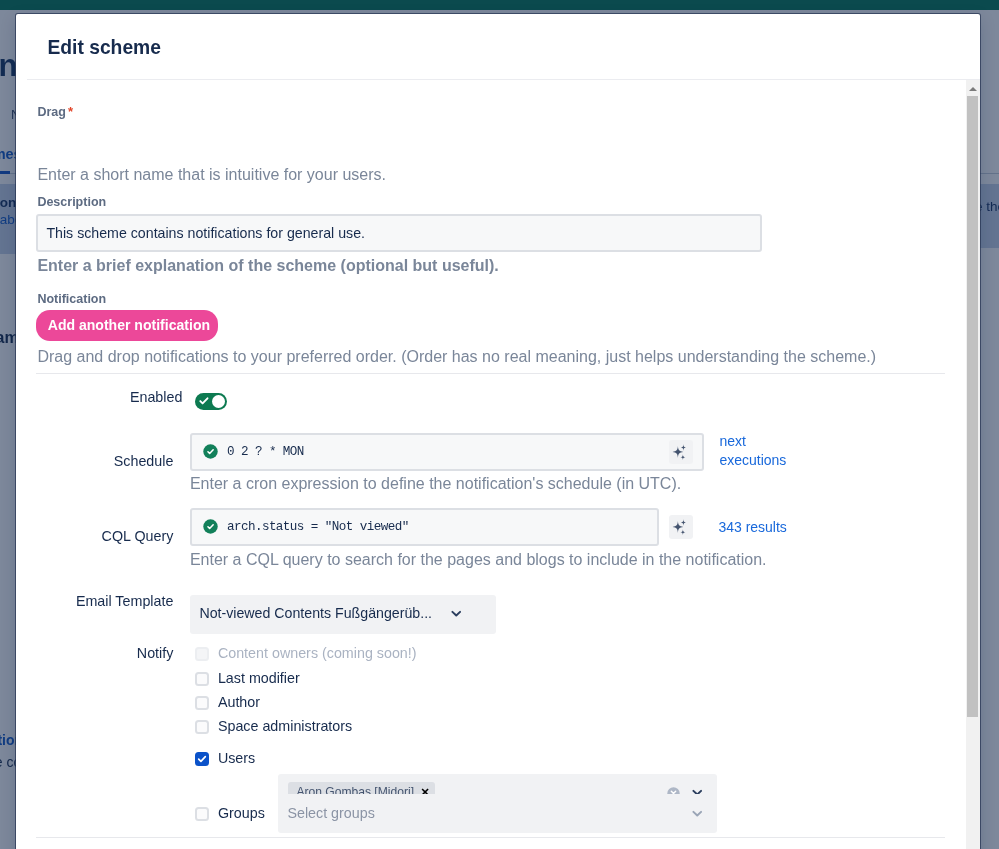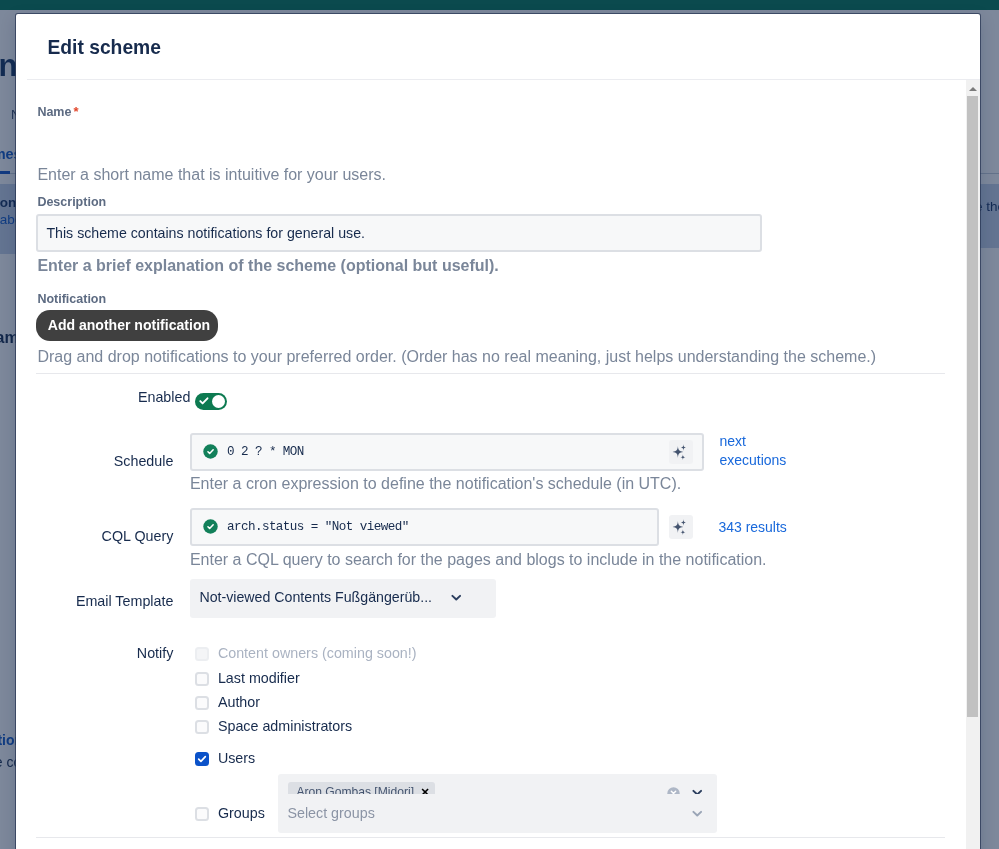--- a/index.html
+++ b/index.html
@@ -44,21 +44,21 @@
   .sb-thumb{position:absolute;left:1.5px;top:16px;width:11px;height:621px;background:#c1c1c1;}
 
   
   .lbl{font-size:12.5px;font-weight:700;color:#5d6b82;white-space:nowrap;}
   .req{color:#e2462a;font-size:13px;font-weight:700;margin-left:2px;}
   .hint{font-size:16px;color:#7a8699;white-space:nowrap;}
   .field{box-sizing:border-box;background:#f7f8f9;border:2px solid #dcdfe4;border-radius:3px;color:#172b4d;}
   .fval{font-size:14.2px;color:#172b4d;white-space:nowrap;}
   .rowlabel{position:absolute;text-align:right;font-size:14.3px;color:#172b4d;white-space:nowrap;}
 
-  .btn-primary{position:absolute;box-sizing:border-box;background:#404040;color:#fff;border:none;border-radius:14px;
+  .btn-primary{position:absolute;box-sizing:border-box;background:#ec4899;color:#fff;border:none;border-radius:14px;
      font-family:"Liberation Sans",sans-serif;font-size:14.05px;font-weight:700;cursor:pointer;padding:0;
      display:flex;align-items:center;justify-content:center;}
 
   .divider{position:absolute;height:1px;background:#e7e8ec;}
 
   
   .toggle{position:absolute;width:32px;height:17px;border-radius:8.5px;background:#0d7a51;}
   .toggle .knob{position:absolute;right:2px;top:2px;width:13px;height:13px;border-radius:6.5px;background:#fff;}
   .toggle svg{position:absolute;left:3px;top:2.5px;}
 
@@ -105,38 +105,38 @@
   </div>
 
   <div class="modal">
     <div class="modal-head">
       <div class="modal-title">Edit scheme</div>
     </div>
 
     <div class="body">
       <div class="scroll-area">
 
-        <div class="lbl abs" style="left:21px;top:24px;"><span>Name</span><span class="req">*</span></div>
+        <div class="lbl abs" style="left:21px;top:24px;"><span>Drag</span><span class="req">*</span></div>
         <div class="hint abs" style="left:21px;top:86px;">Enter a short name that is intuitive for your users.</div>
 
         <div class="lbl abs" style="left:21px;top:115px;">Description</div>
         <div class="field abs" style="left:20px;top:134px;width:726px;height:38px;">
           <span class="abs fval" style="left:8px;top:9px;">This scheme contains notifications for general use.</span>
         </div>
         <div class="hint abs" style="left:21px;top:177px;font-weight:bold;">Enter a brief explanation of the scheme (optional but useful).</div>
 
         <div class="lbl abs" style="left:21px;top:212px;">Notification</div>
         <div class="abs" style="left:20px;top:230px;">
           <button class="btn-primary" style="left:0;top:0;width:182px;height:31px;position:relative;padding-left:3px;">Add another notification</button>
         </div>
         <div class="hint abs" style="left:21px;top:268px;">Drag and drop notifications to your preferred order. (Order has no real meaning, just helps understanding the scheme.)</div>
 
         <div class="divider" style="left:20px;top:293.5px;width:909px;"></div>
 
-        <div class="rowlabel" style="left:16px;top:309px;width:158px;">Enabled</div>
+        <div class="rowlabel" style="left:8px;top:309px;width:158px;">Enabled</div>
         <div class="toggle" style="left:179px;top:313px;">
           <svg width="12" height="12" viewBox="0 0 12 12">
               <path d="M2.3 6.1 L4.6 8.4 L9.5 3.3" stroke="#fff" stroke-width="1.9" fill="none" stroke-linecap="round" stroke-linejoin="round"></path>
             </svg>
           <div class="knob"></div>
         </div>
 
         <div class="rowlabel" style="left:0px;top:373px;width:157px;">Schedule</div>
         <div class="field abs" style="left:173.5px;top:353px;width:514px;height:38px;">
           <svg class="abs" style="left:10px;top:8px;" width="17" height="17" viewBox="0 0 16 16">
@@ -167,21 +167,21 @@
           <svg width="24" height="24" viewBox="0 0 24 24" style="display:block;margin:0;">
               <path d="M8.9 6.1 C9.2 10.3 10.2 11.3 14.3 11.9 C10.2 12.5 9.2 13.5 8.9 18.0 C8.6 13.5 7.6 12.5 3.6 11.9 C7.6 11.3 8.6 10.3 8.9 6.1 Z" fill="#44546f"></path>
               <path d="M14.4 4.1 C14.6 6.8 15.0 7.2 17.1 7.5 C15.0 7.8 14.6 8.2 14.4 10.9 C14.2 8.2 13.8 7.8 11.7 7.5 C13.8 7.2 14.2 6.8 14.4 4.1 Z" fill="#44546f"></path>
               <path d="M13.9 14.2 C14.1 16.6 14.4 16.9 16.4 17.2 C14.4 17.5 14.1 17.8 13.9 20.0 C13.7 17.8 13.4 17.5 11.4 17.2 C13.4 16.9 13.7 16.6 13.9 14.2 Z" fill="#44546f"></path>
             </svg>
         </button>
         <a class="abs link" style="left:702px;top:439px;">343 results</a>
         <div class="hint abs" style="left:173.5px;top:471px;">Enter a CQL query to search for the pages and blogs to include in the notification.</div>
 
         <div class="rowlabel" style="left:0px;top:513px;width:157px;">Email Template</div>
-        <div class="sel" style="left:173.5px;top:499px;width:306px;height:39px;padding-left:19px;">
+        <div class="sel" style="left:173.5px;top:515px;width:306px;height:39px;padding-left:19px;">
           <span class="abs fval" style="left:9.5px;top:10px;">Not-viewed Contents Fußgängerüb...</span>
           <svg class="abs" style="left:261px;top:15.5px;" width="10.5" height="7.5" viewBox="0 0 14 9">
               <path d="M1.9 2.0 L7 6.9 L12.1 2.0" stroke="#2b3e5e" stroke-width="2.6" fill="none" stroke-linecap="round" stroke-linejoin="round"></path>
             </svg>
         </div>
 
         <div class="rowlabel" style="left:0px;top:565px;width:157px;">Notify</div>
         <div id="notify-options">
             <div class="cb disabled" style="left: 178.5px; top: 567.5px;"></div>
             <div class="cb-lbl dis" style="left: 201.5px; top: 565px;">Content owners (coming soon!)</div>

